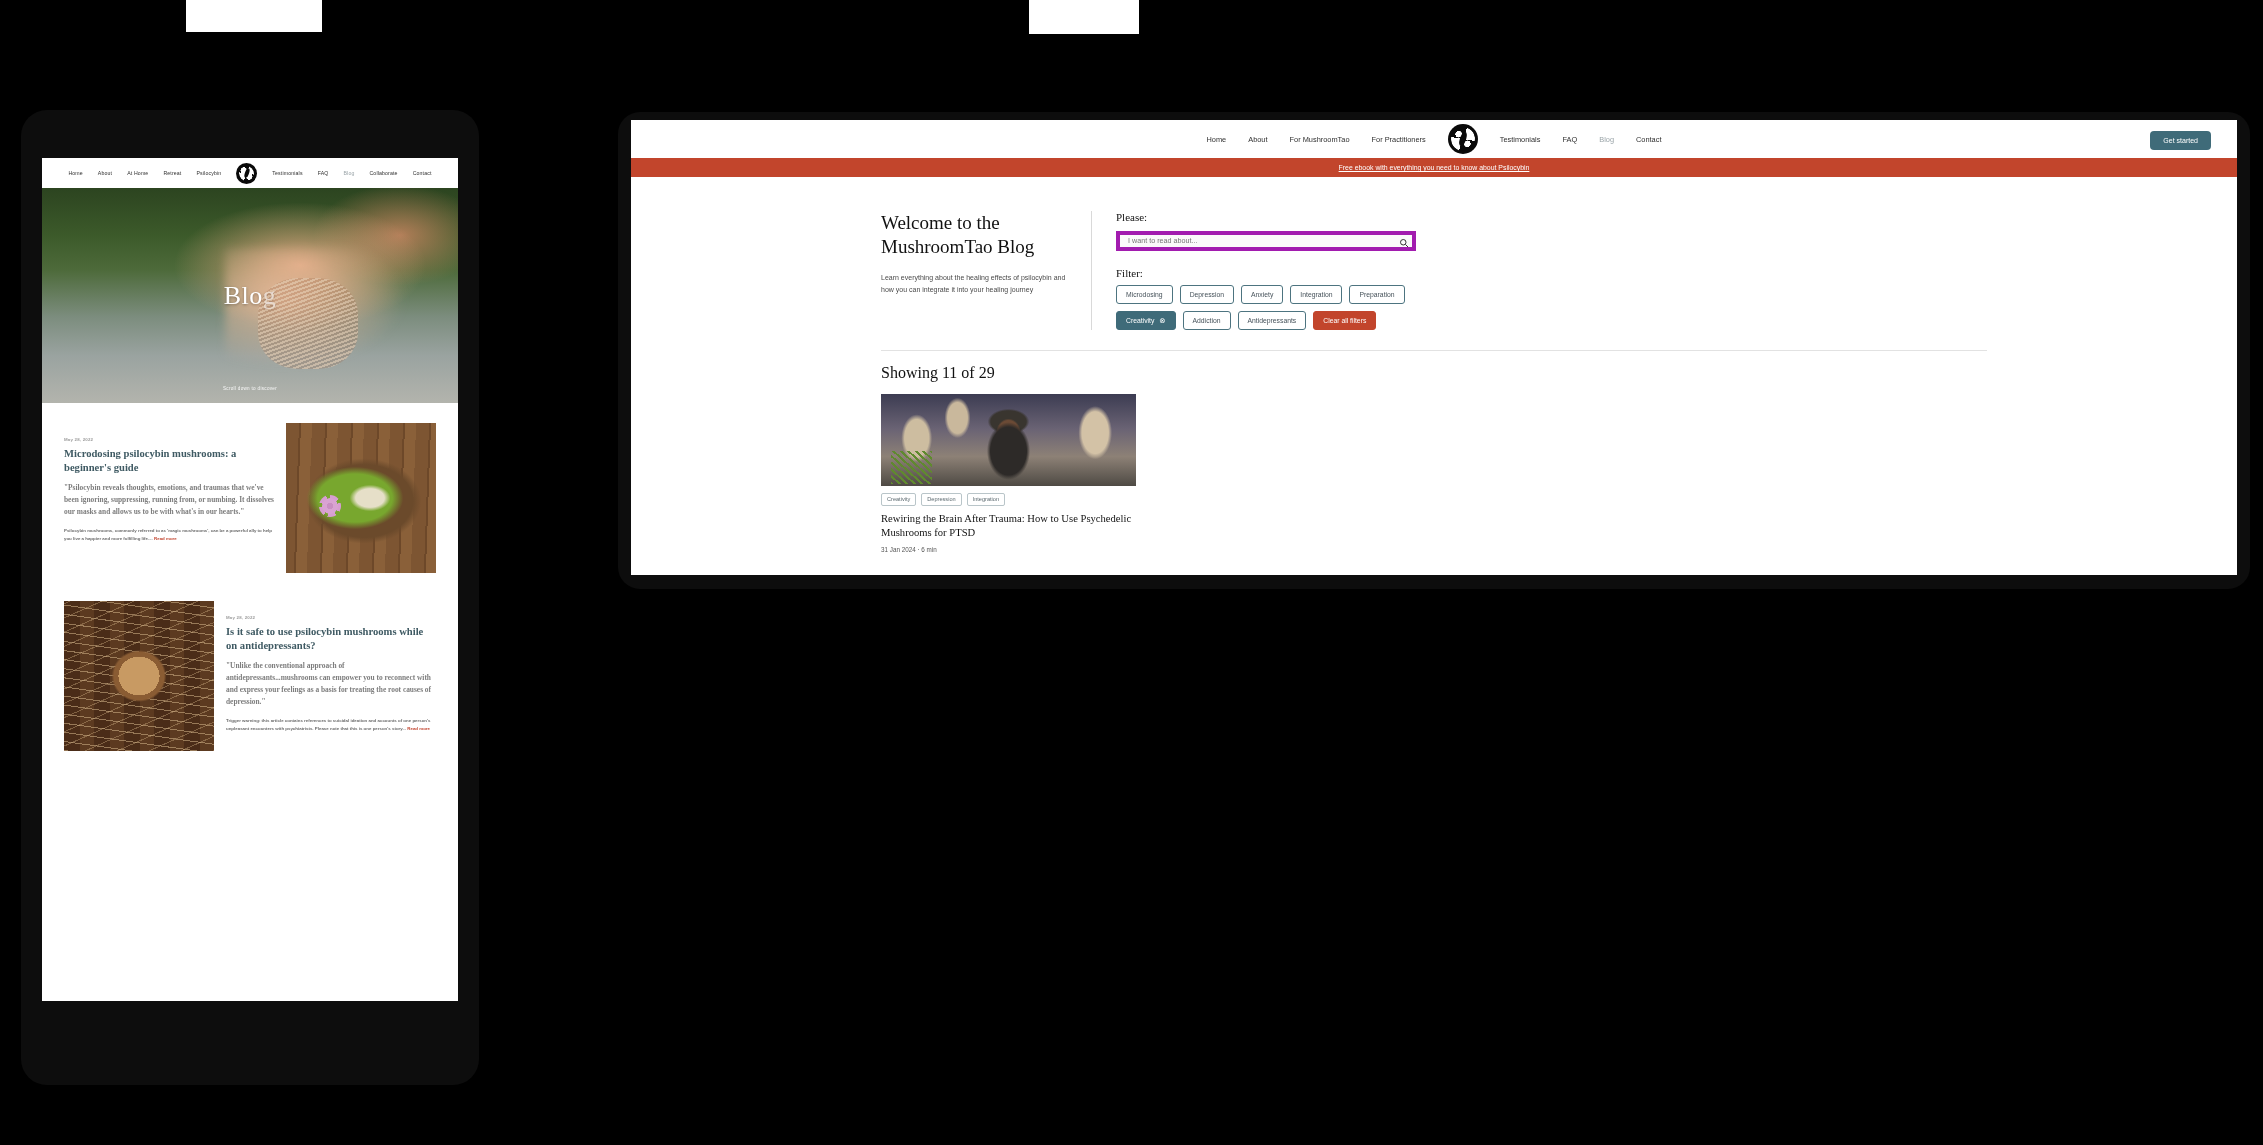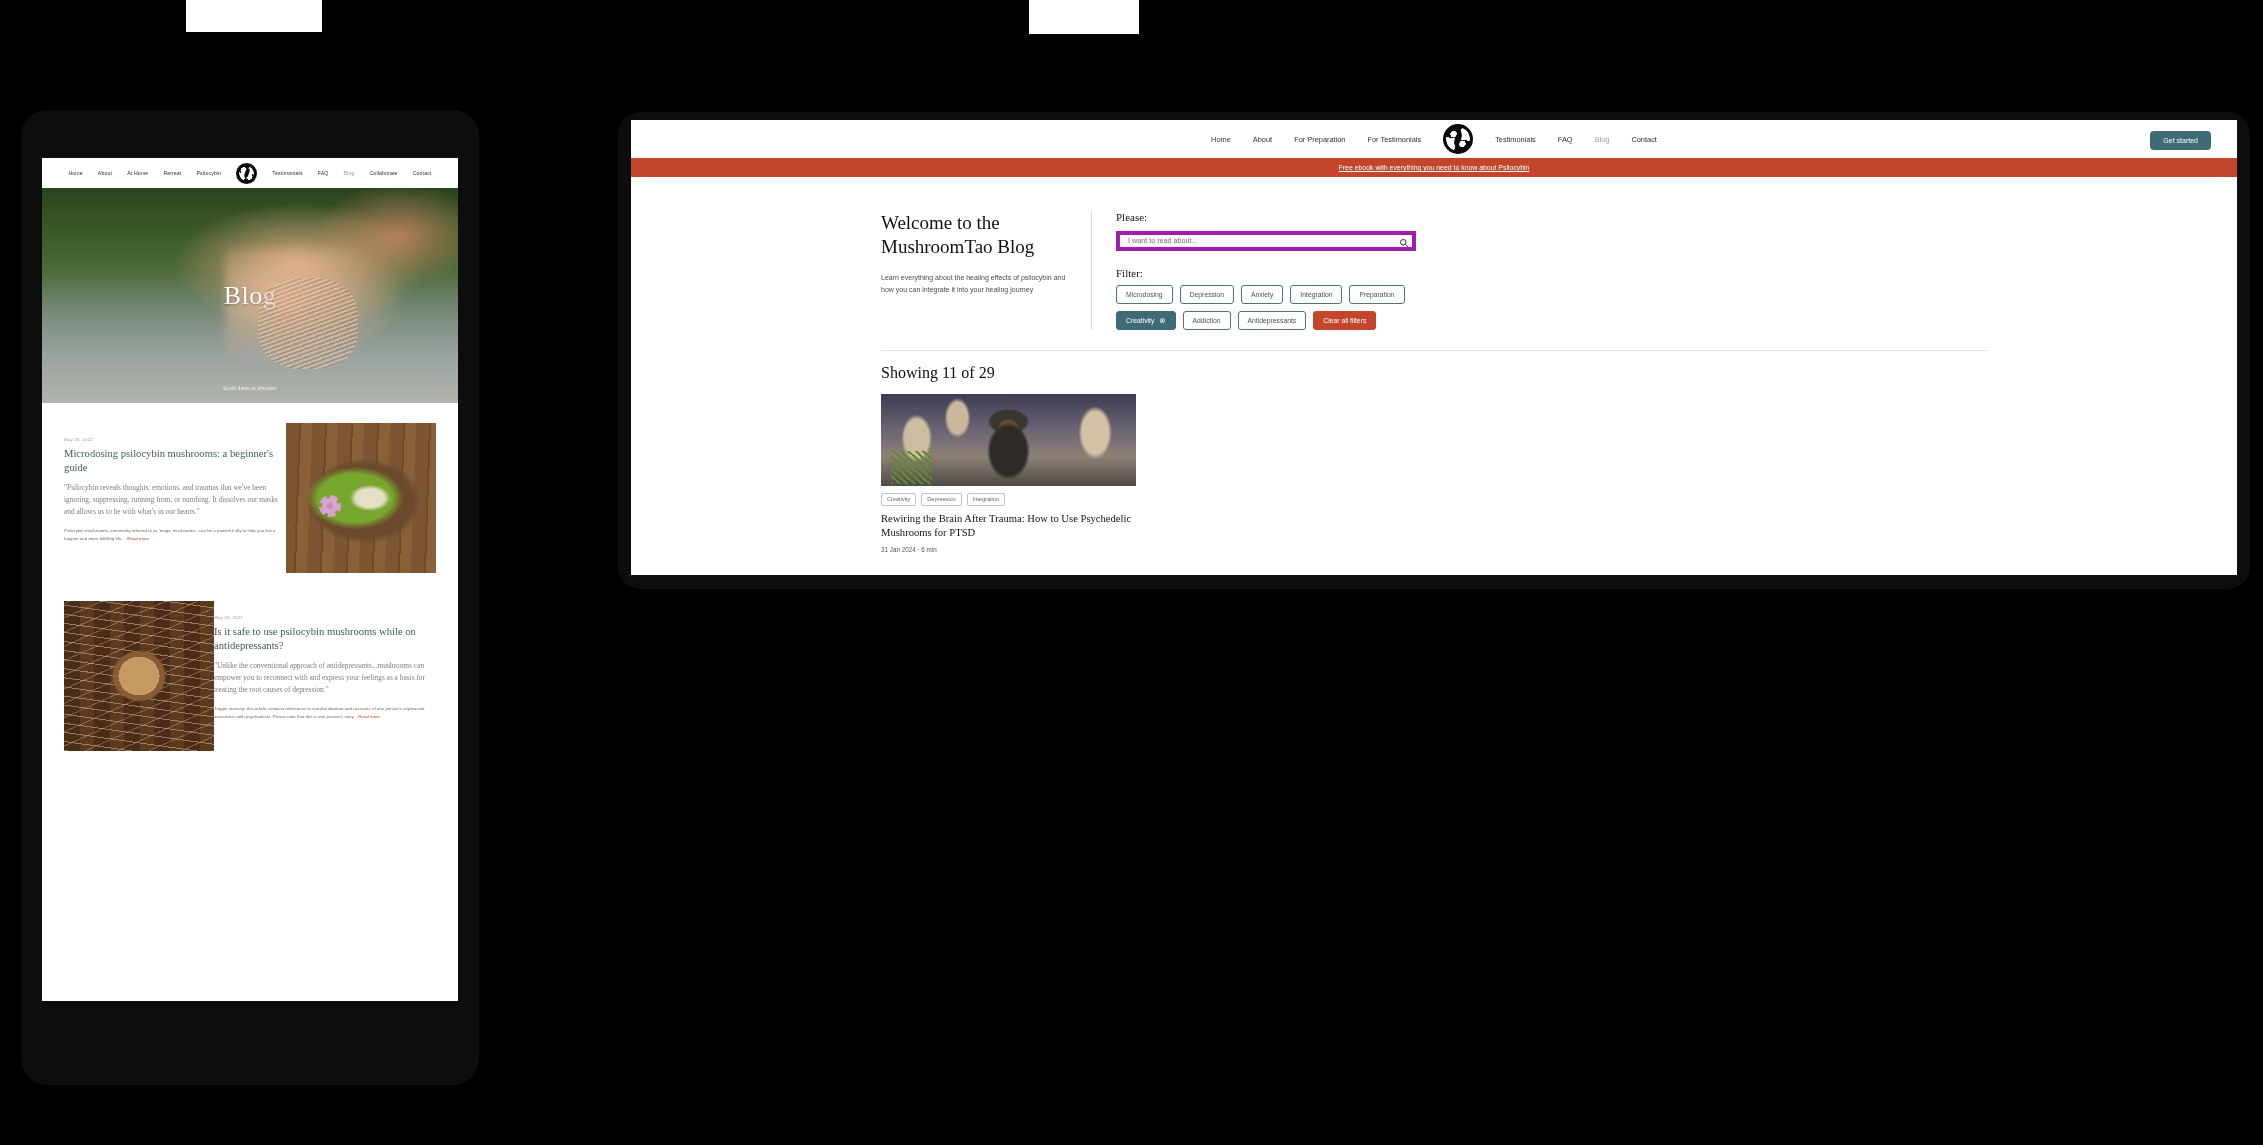--- a/index.html
+++ b/index.html
@@ -84,21 +84,21 @@
     text-align:center; color:#fff; font-size: 26px;
     font-family:"Liberation Serif", serif; letter-spacing:.5px;
     text-shadow: 0 1px 3px rgba(0,0,0,.35);
   }
   .hero-scroll {
     position:absolute; left:0; right:0; bottom: 12px; text-align:center;
     color: rgba(255,255,255,.92); font-size: 4.6px; letter-spacing:.3px;
   }
 
   .posts-l { padding: 20px 22px 0 22px; }
-  .post-row { display:flex; gap: 0; align-items:flex-start; margin-bottom: 28px; }
+  .post-row { display:flex; gap: 12px; align-items:flex-start; margin-bottom: 28px; font-weight: bold; }
   .post-row.reverse { flex-direction: row-reverse; }
   .post-text { flex: 1 1 0; min-width:0; padding-top: 14px; }
   .post-date { font-size: 4.4px; color:#9b9b9b; letter-spacing:.2px; margin-bottom: 5px; }
   .post-title {
     font-family:"Liberation Serif", serif; font-size: 10.6px; line-height: 1.32;
     color:#3f5a63; margin-bottom: 7px;
   }
   .post-quote {
     font-family:"Liberation Serif", serif; font-size: 7.4px; line-height:1.62;
     color:#7d7d7d; margin-bottom: 9px;
@@ -306,22 +306,22 @@
       </div>
     </div>
   </div>
 
   <div class="device-right">
     <div class="screen-right">
 
       <nav class="nav-r" id="nav-right">
           <a href="#">Home</a>
           <a href="#">About</a>
-          <a href="#">For Preparation</a>
-          <a href="#">For Testimonials</a>
+          <a href="#">For MushroomTao</a>
+          <a href="#">For Practitioners</a>
           <span class="logo-mark lg"></span>
           <a href="#">Testimonials</a>
           <a href="#">FAQ</a>
           <a href="#" class="active">Blog</a>
           <a href="#">Contact</a>
         <button class="btn-started">Get started</button>
       </nav>
 
       <div class="banner-r">
         <a href="#">Free ebook with everything you need to know about Psilocybin</a>

